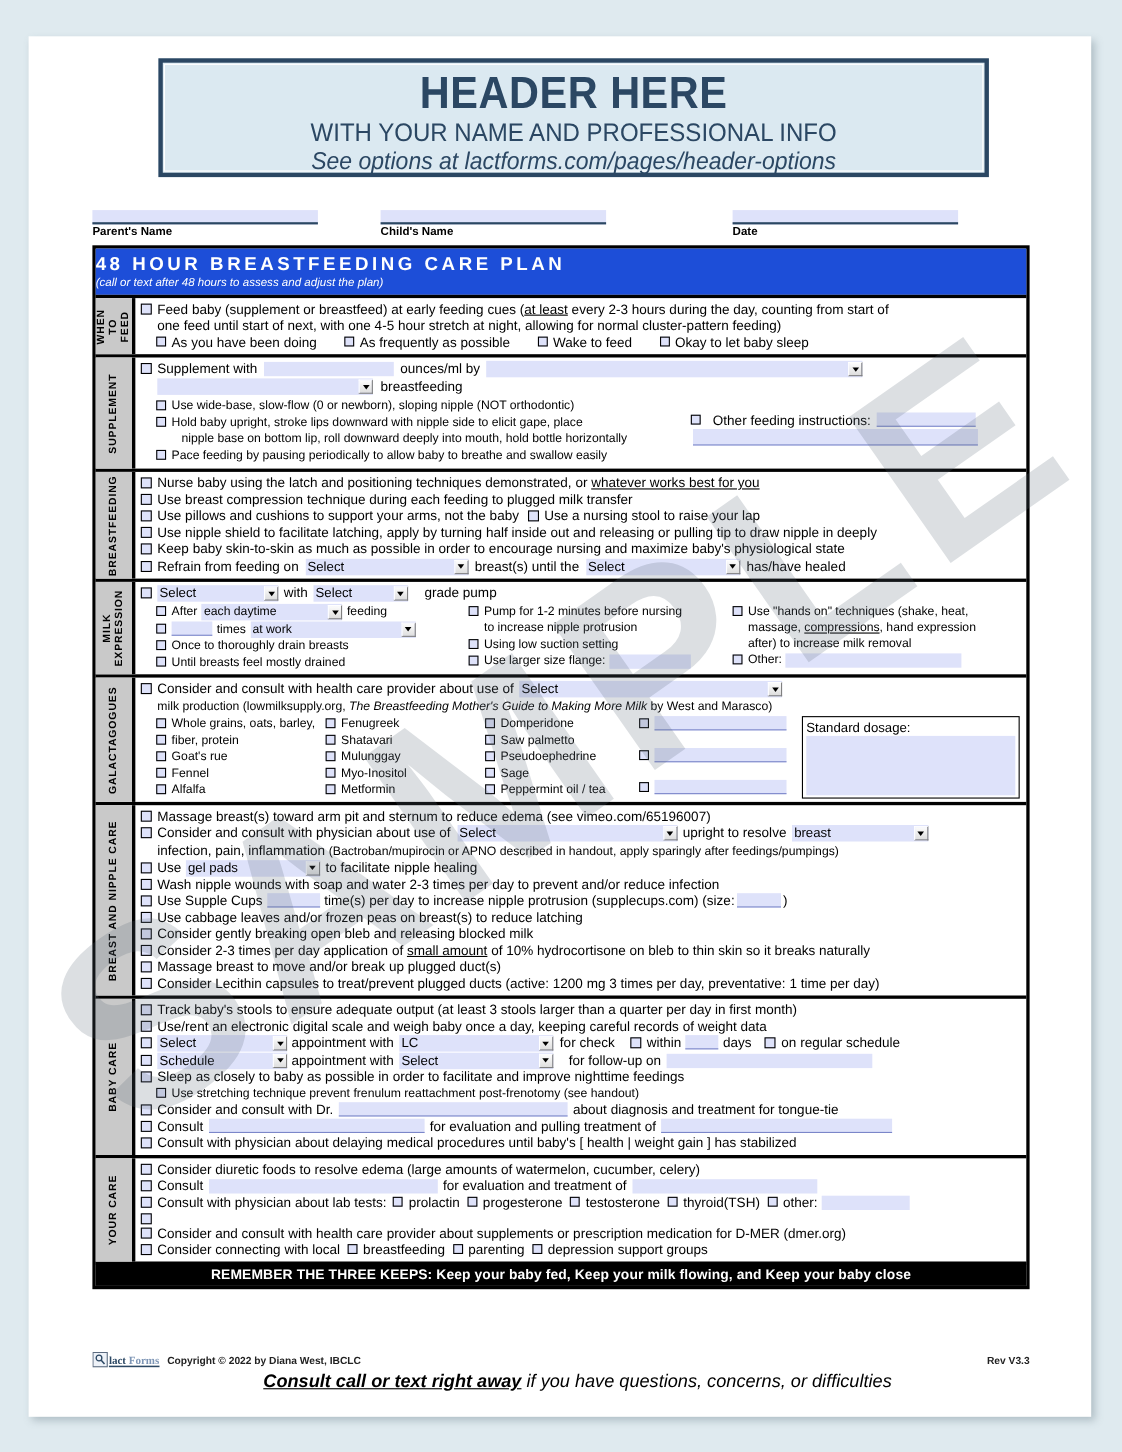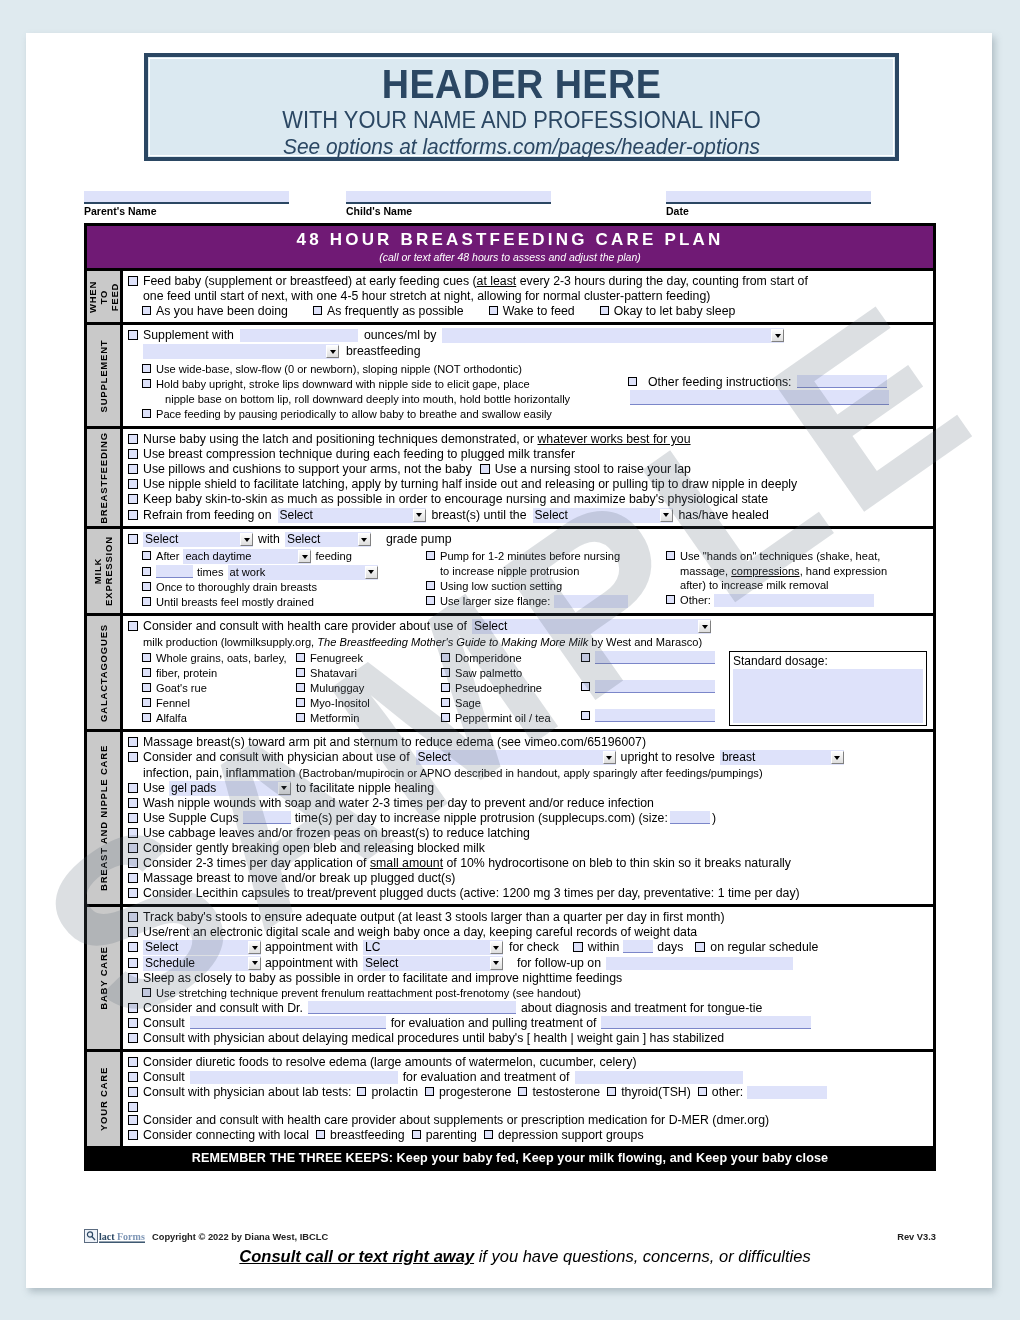--- a/index.html
+++ b/index.html
@@ -92,22 +92,21 @@
   
   #plan {
     position: absolute;
     left: 58px; top: 190px;
     width: 852px;
     border: 3px solid #000;
     background: #fff;
     z-index: 6;
   }
   #titlebar {
-    background: #701a75; color: #fff;
-    text-align: center;
+    background: #1d4ed8; color: #fff;
     padding: 4px 0 5px 0;
   }
   #titlebar .t1 {
     font-size: 17px; font-weight: bold; letter-spacing: 3.2px;
   }
   #titlebar .t2 {
     font-size: 10.5px; font-style: italic; letter-spacing: 0px; margin-top: 1px;
   }
 
   .section {

